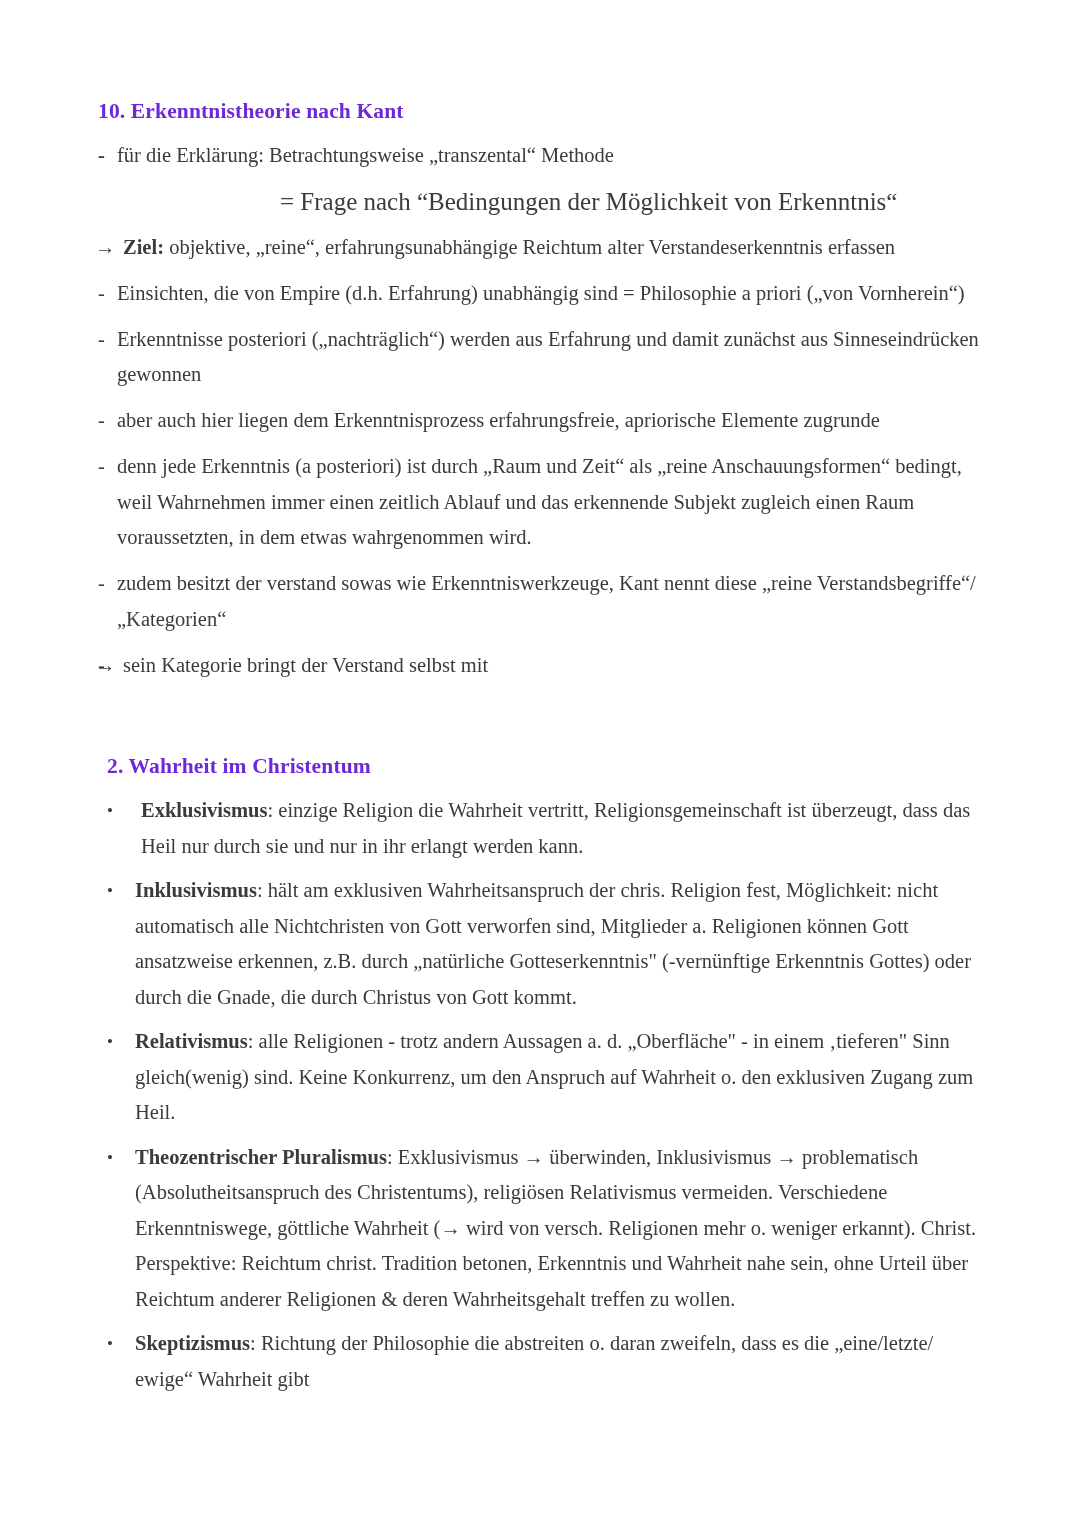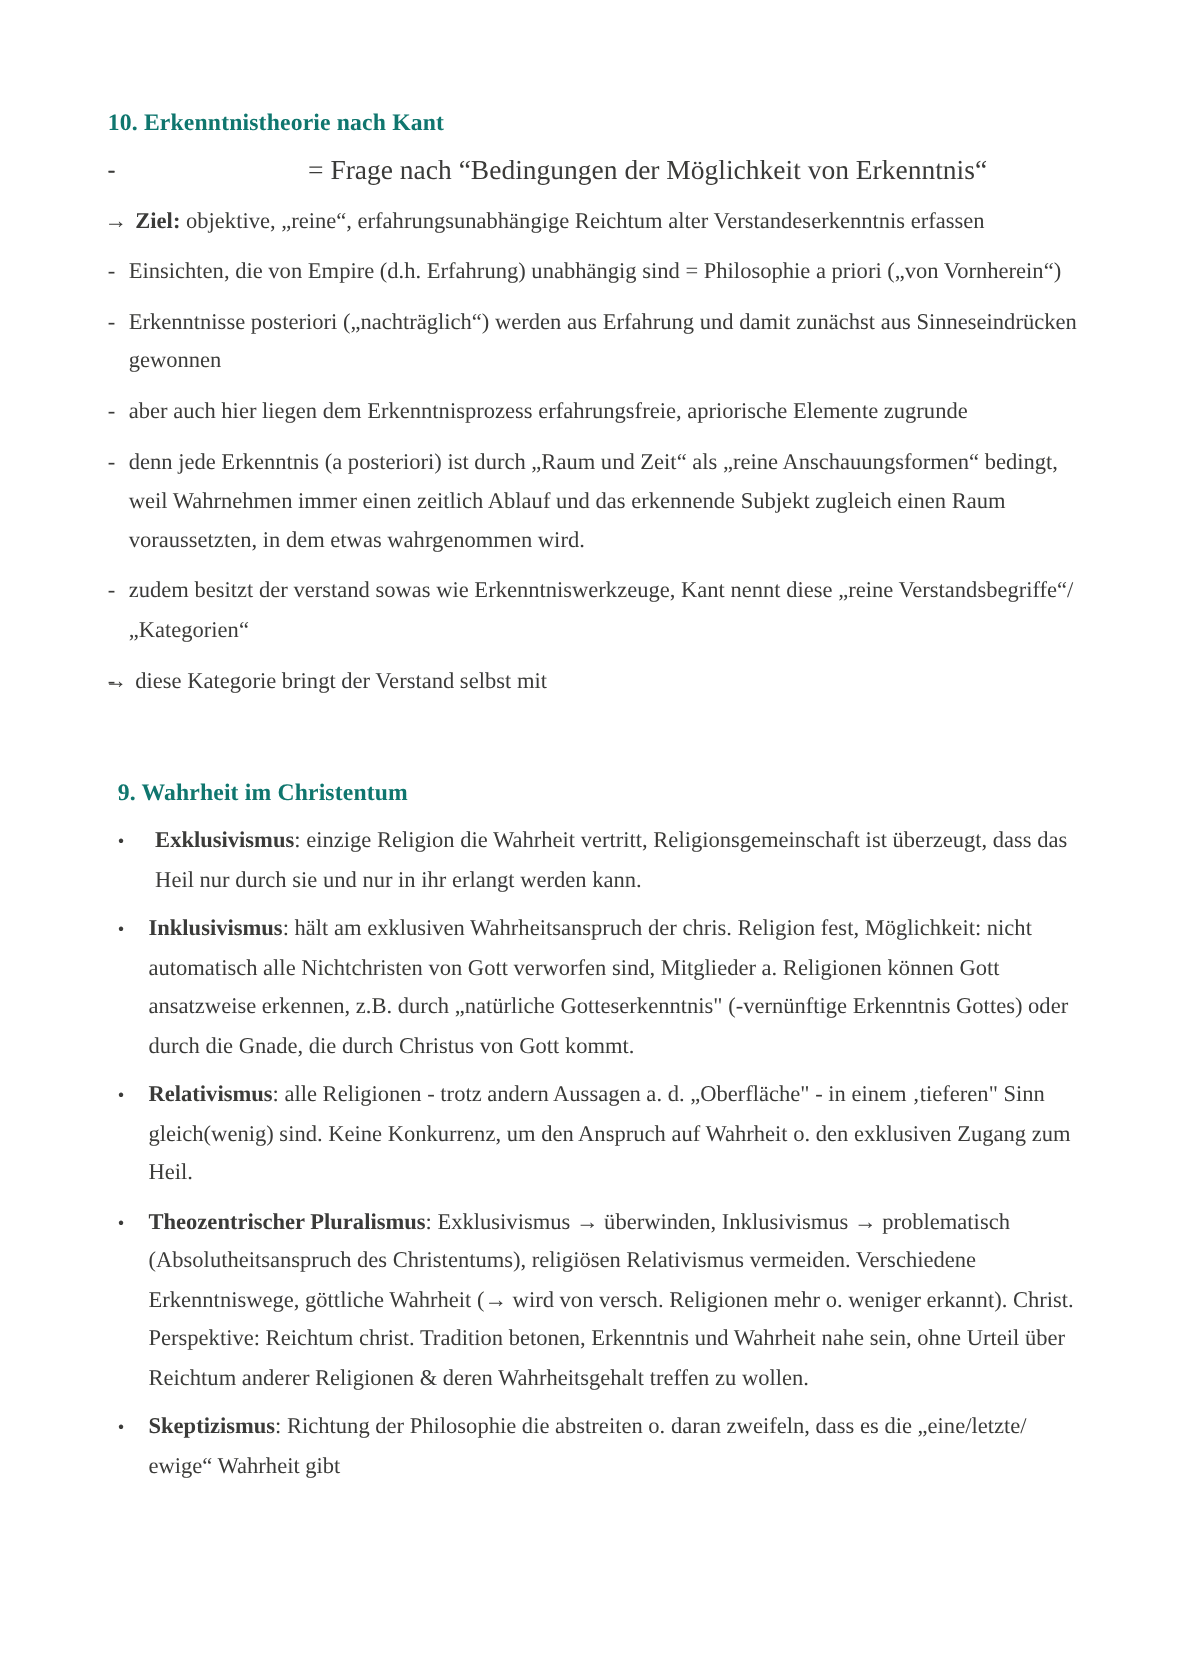--- a/index.html
+++ b/index.html
@@ -29,21 +29,21 @@
 
   .content {
     position: absolute;
     left: 98px;
     top: 96px;
     width: 890px;
   }
 
   
   .section-heading {
-    color: #0f766e;
+    color: #6d28d9;
     font-weight: bold;
     font-size: 21.5px;
     line-height: 30px;
     letter-spacing: 0.15px;
     margin: 0 0 12px 0;
     padding: 0;
   }
   .section-heading.indent-more {
     margin-left: 9px;
   }
@@ -130,21 +130,21 @@
 
     <div class="section">
 
       <h2 class="section-heading">10. Erkenntnistheorie nach Kant</h2>
 
       <p class="item">
         <span class="marker">-</span>
       </p>
 
       <p class="item">
-        <span class="marker">-</span>
+        <span class="marker">-</span><span>für die Erklärung: Betrachtungsweise „transzental“ Methode</span>
       </p>
 
       <p class="centered-line">
         <span>= Frage nach “Bedingungen der Möglichkeit von Erkenntnis“</span>
       </p>
 
       <p class="item arrow">
         <span class="marker">→</span><span class="b">Ziel:</span><span> objektive, „reine“, erfahrungsunabhängige Reichtum alter Verstandeserkenntnis erfassen</span>
       </p>
 
@@ -166,28 +166,28 @@
 
       <p class="item">
         <span class="marker">-</span><span>zudem besitzt der verstand sowas wie Erkenntniswerkzeuge, Kant nennt diese „reine Verstandsbegriffe“/ „Kategorien“</span>
       </p>
 
       <p class="item">
         <span class="marker">-</span>
       </p>
 
       <p class="item arrow">
-        <span class="marker">→</span><span>diese Kategorie bringt der Verstand selbst mit</span>
+        <span class="marker">→</span><span>sein Kategorie bringt der Verstand selbst mit</span>
       </p>
 
     </div>
 
     <div class="section second">
 
-      <h2 class="section-heading indent-more">9. Wahrheit im Christentum</h2>
+      <h2 class="section-heading indent-more">2. Wahrheit im Christentum</h2>
 
       <p class="bullet-item extra-space">
         <span class="bullet">•</span><span class="term"> Exklusivismus</span><span>: einzige Religion die Wahrheit vertritt, Religionsgemeinschaft ist überzeugt, dass das Heil nur durch sie und nur in ihr erlangt werden kann.</span>
       </p>
 
       <p class="bullet-item">
         <span class="bullet">•</span><span class="term">Inklusivismus</span><span>: hält am exklusiven Wahrheitsanspruch der chris. Religion fest, Möglichkeit: nicht automatisch alle Nichtchristen von Gott verworfen sind, Mitglieder a. Religionen können Gott ansatzweise erkennen, z.B. durch „natürliche Gotteserkenntnis" (-vernünftige Erkenntnis Gottes) oder durch die Gnade, die durch Christus von Gott kommt.</span>
       </p>
 
       <p class="bullet-item">

